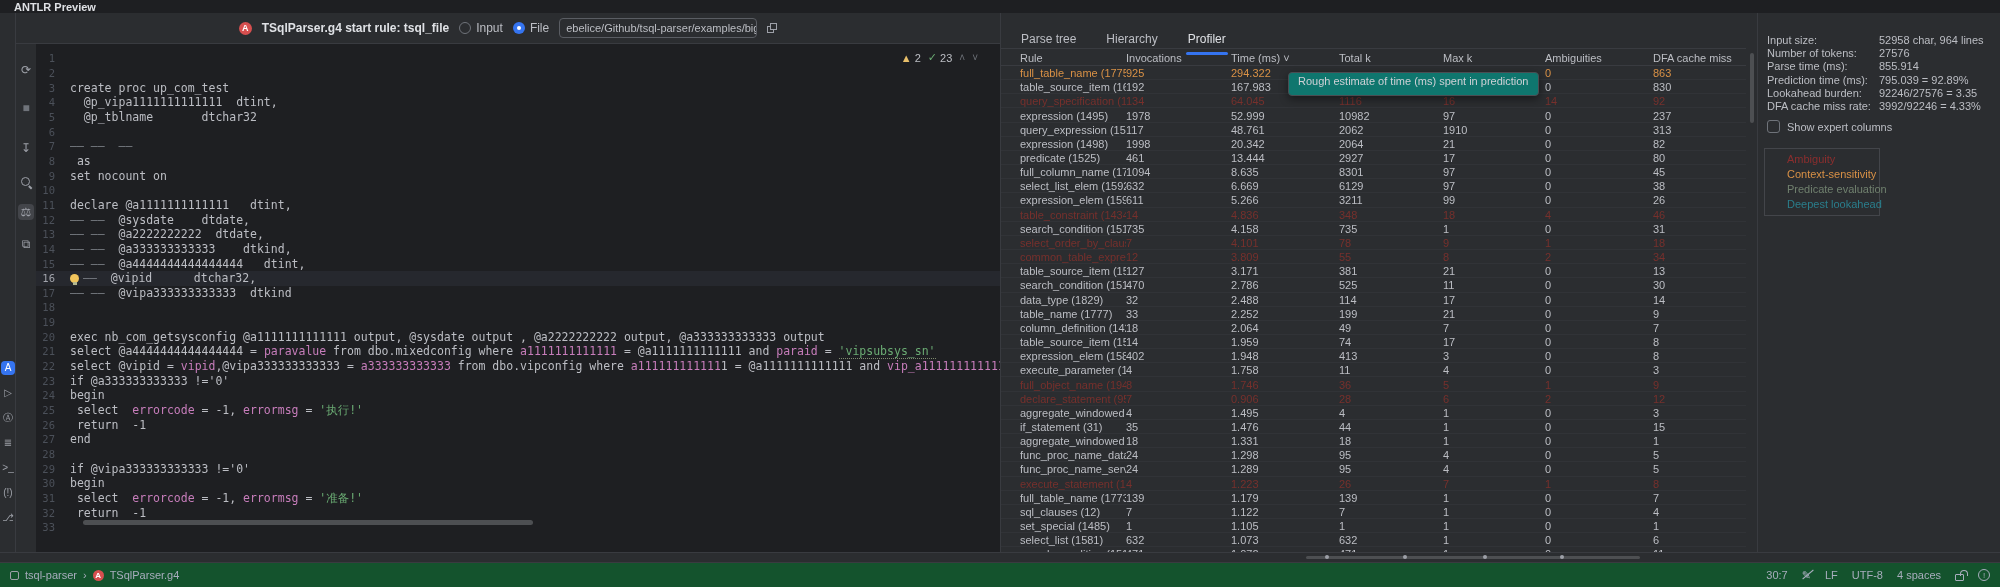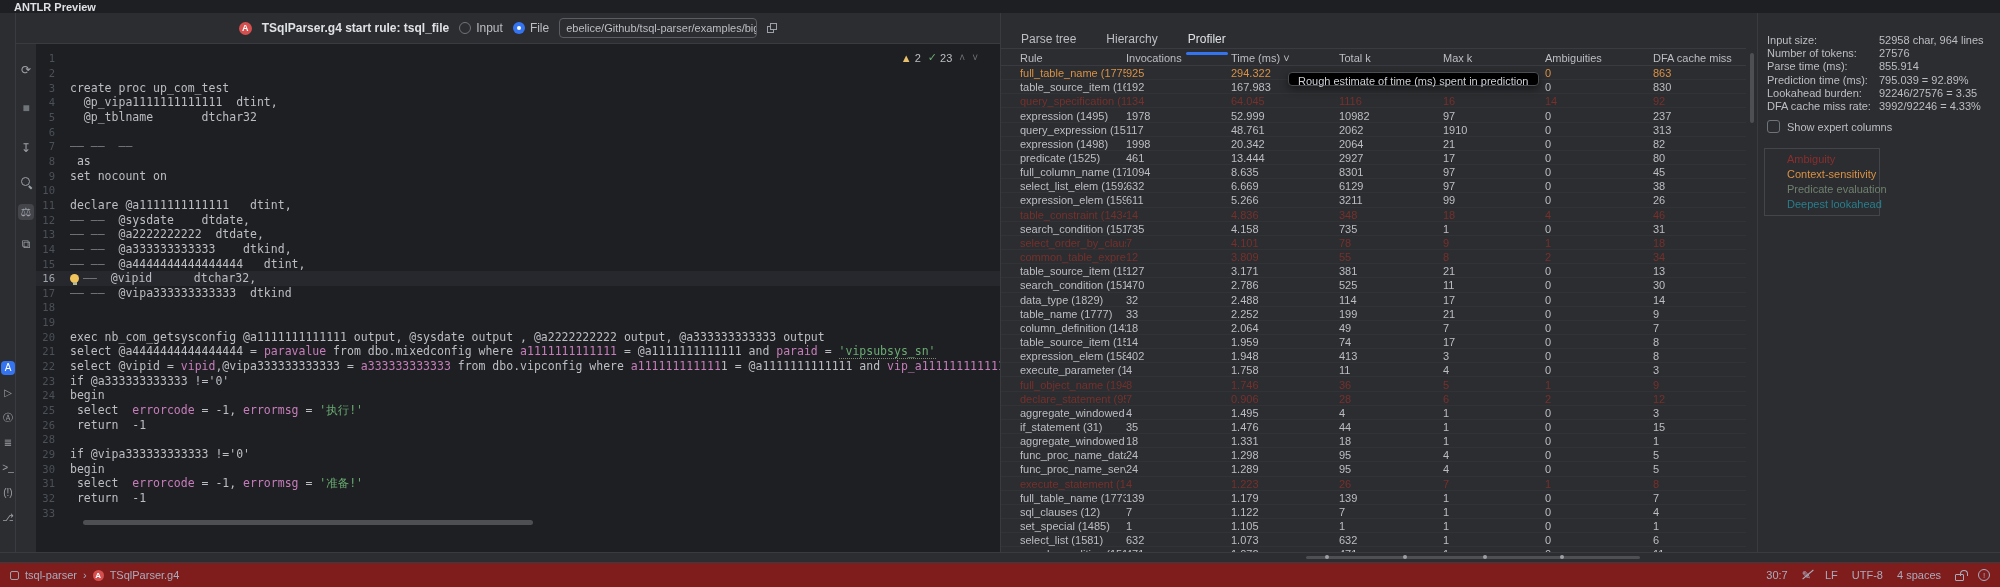--- a/index.html
+++ b/index.html
@@ -85,22 +85,22 @@
   .tbody { position:absolute; left:0; top:53px; width:745px; height:496px; overflow:hidden; }
   .trow { height:14.17px; border-bottom:1px solid rgba(57,59,64,.45); }
   .trow .grid { height:14.17px; }
   .trow .cell { overflow:hidden; white-space:nowrap; padding-right:6px; }
   .trow.orange .cell { color:#d99146; }
   .trow.red .cell { color:#77302c; }
   .vscroll { position:absolute; right:3px; top:40px; width:4px; height:70px;
              background:#4d4f52; border-radius:2px; }
 
   
-  .tooltip { position:absolute; left:1288px; top:72px; height:14px; z-index:30;
-             background:#000000; border:1px solid #4a4d52; border-radius:4px;
+  .tooltip { position:absolute; left:1288px; top:72px; height:24px; z-index:30;
+             background:#0f766e; border:1px solid #4a4d52; border-radius:4px;
              font-size:11px; color:#cfd1d6; padding:2px 9px; white-space:nowrap;
              box-shadow:0 3px 8px rgba(0,0,0,.45); }
 
   
   .ipanel { position:absolute; left:1757px; top:13px; width:243px; height:549px;
             background:#2b2d30; border-left:1px solid #393b40; }
   .stats { position:absolute; left:9px; top:20px; width:226px; }
   .stat { display:flex; height:13.3px; font-size:11px; align-items:center; }
   .stat .sl { width:112px; color:#bcbec4; }
   .stat .sv { color:#bcbec4; }
@@ -111,21 +111,21 @@
   .leg { font-size:11px; line-height:12.5px; white-space:nowrap; }
 
   
   .splitter { position:absolute; left:0; top:552px; width:2000px; height:10px; background:#2b2d30;
               border-top:1px solid #393b40; }
   .spthumb { position:absolute; left:1306px; top:3px; width:334px; height:3px;
              background:#4d4f52; border-radius:2px; }
   .spdot { position:absolute; top:2px; width:4px; height:4px; border-radius:50%; background:#9da0a8; }
 
   
-  .statusbar { position:absolute; left:0; top:562px; width:2000px; height:25px; background:#7f1d1d;
+  .statusbar { position:absolute; left:0; top:562px; width:2000px; height:25px; background:#14532d;
                border-top:1px solid #393b40; display:flex; align-items:center;
                font-size:11px; color:#a8adbd; padding:0 10px; }
   .sb-left { display:flex; align-items:center; gap:6px; }
   .proj-ic { width:9px; height:9px; border:1px solid #9da0a8; border-radius:2px; }
   .antlr-ic.small { width:11px; height:11px; font-size:8px; }
   .sb-right { margin-left:auto; display:flex; align-items:center; gap:14px; }
   .pen { position:relative; display:inline-block; }
   .pen::after { content:""; position:absolute; left:-1px; top:5px; width:14px; height:1px;
                 background:#a8adbd; transform:rotate(-40deg); }
   .lock { position:relative; width:9px; height:7px; border:1px solid #a8adbd; border-radius:1px; margin-top:4px; }
@@ -210,20 +210,21 @@
         <div class="cl"><span class="ln">17</span><span class="ct"><span class="c">—— ——</span><span>  @vipa333333333333  dtkind</span></span></div>
         <div class="cl"><span class="ln">18</span><span class="ct"></span></div>
         <div class="cl"><span class="ln">19</span><span class="ct"></span></div>
         <div class="cl"><span class="ln">20</span><span class="ct"><span>exec nb_com_getsysconfig @a1111111111111 output, @sysdate output , @a2222222222 output, @a333333333333 output</span></span></div>
         <div class="cl"><span class="ln">21</span><span class="ct"><span>select @a4444444444444444 = </span><span class="p">paravalue</span><span> from dbo.mixedconfig where </span><span class="p">a1111111111111</span><span> = @a1111111111111 and </span><span class="p">paraid</span><span> = </span><span class="su">'vipsubsys_sn'</span></span></div>
         <div class="cl"><span class="ln">22</span><span class="ct"><span>select @vipid = </span><span class="p">vipid</span><span>,@vipa333333333333 = </span><span class="p">a333333333333</span><span> from dbo.vipconfig where </span><span class="p">a111111111111</span><span>1 = @a1111111111111 and </span><span class="p">vip_a1111111111111</span><span> = @p_vipa1111111111111</span></span></div>
         <div class="cl"><span class="ln">23</span><span class="ct"><span>if @a333333333333 !='0'</span></span></div>
         <div class="cl"><span class="ln">24</span><span class="ct"><span>begin</span></span></div>
         <div class="cl"><span class="ln">25</span><span class="ct"><span> select  </span><span class="p">errorcode</span><span> = -1, </span><span class="p">errormsg</span><span> = </span><span class="s">'执行!'</span></span></div>
         <div class="cl"><span class="ln">26</span><span class="ct"><span> return  -1</span></span></div>
+        <div class="cl"><span class="ln">27</span><span class="ct"><span>end</span></span></div>
         <div class="cl"><span class="ln">28</span><span class="ct"></span></div>
         <div class="cl"><span class="ln">29</span><span class="ct"><span>if @vipa333333333333 !='0'</span></span></div>
         <div class="cl"><span class="ln">30</span><span class="ct"><span>begin</span></span></div>
         <div class="cl"><span class="ln">31</span><span class="ct"><span> select  </span><span class="p">errorcode</span><span> = -1, </span><span class="p">errormsg</span><span> = </span><span class="s">'准备!'</span></span></div>
         <div class="cl"><span class="ln">32</span><span class="ct"><span> return  -1</span></span></div>
         <div class="cl"><span class="ln">33</span><span class="ct"></span></div>
       </div>
     <div class="inspect">
       <span class="warn-tri">▲</span>
       <span style="margin-left:-4px">2</span>

